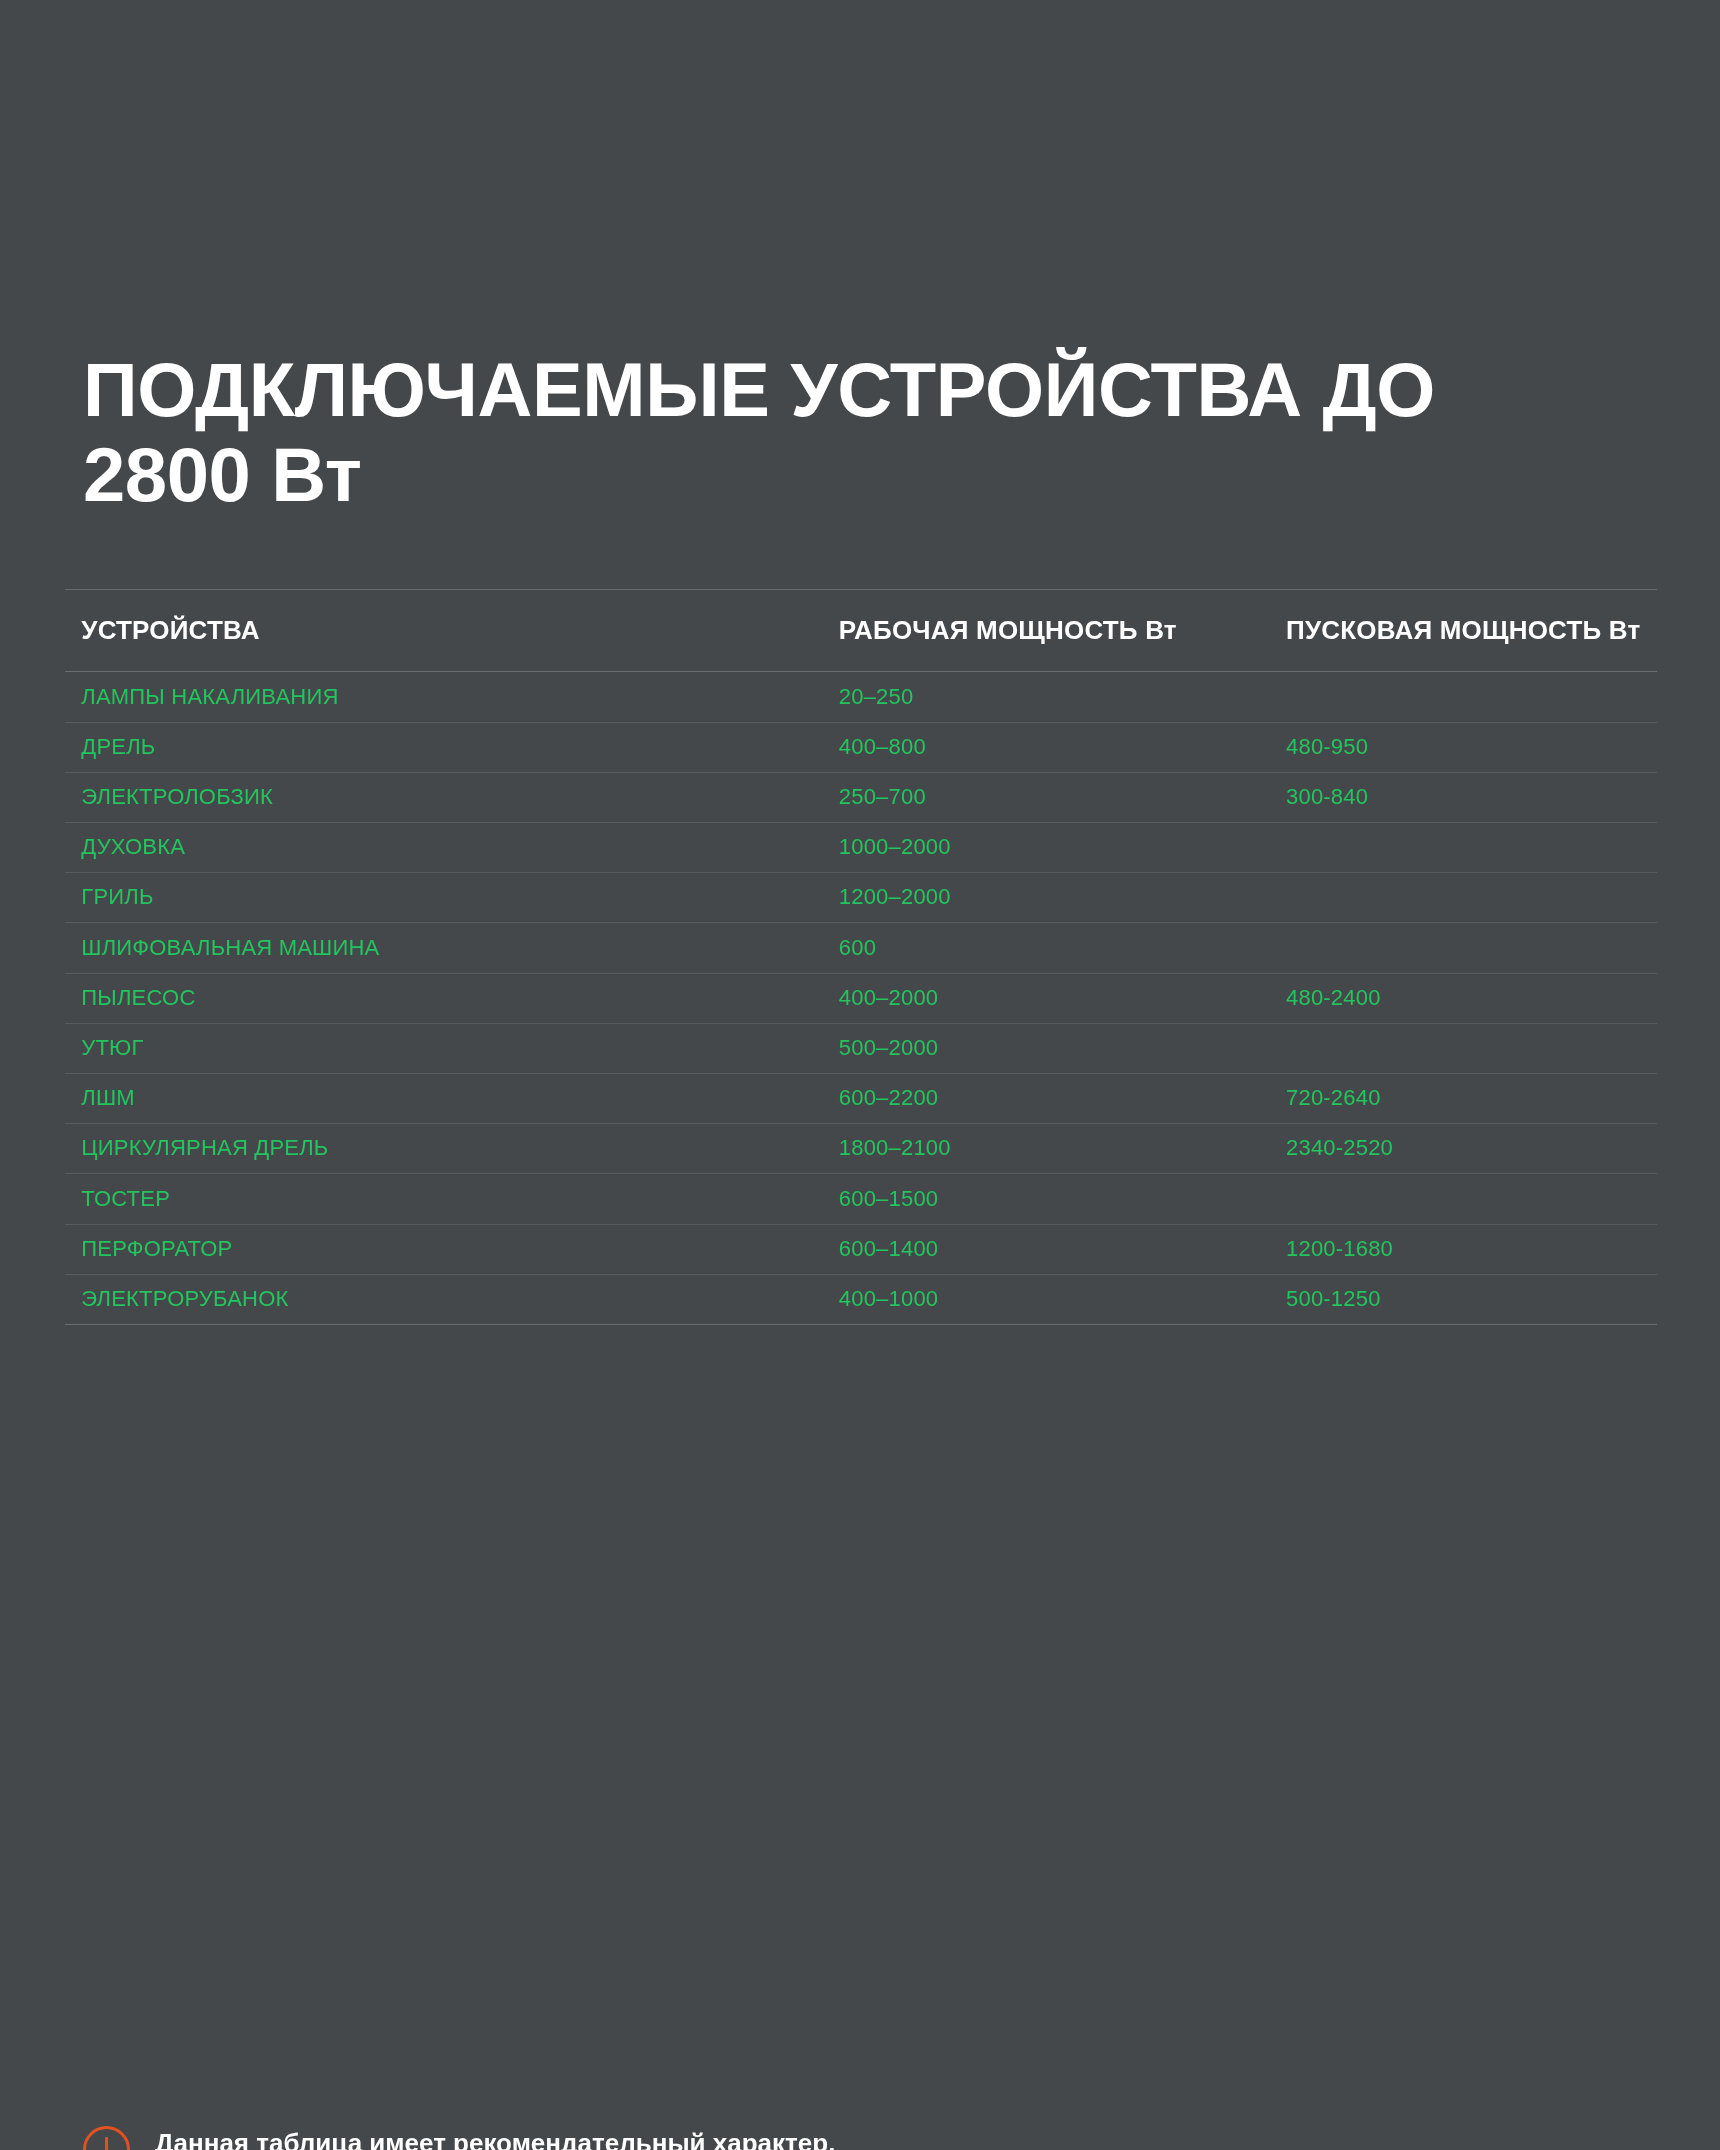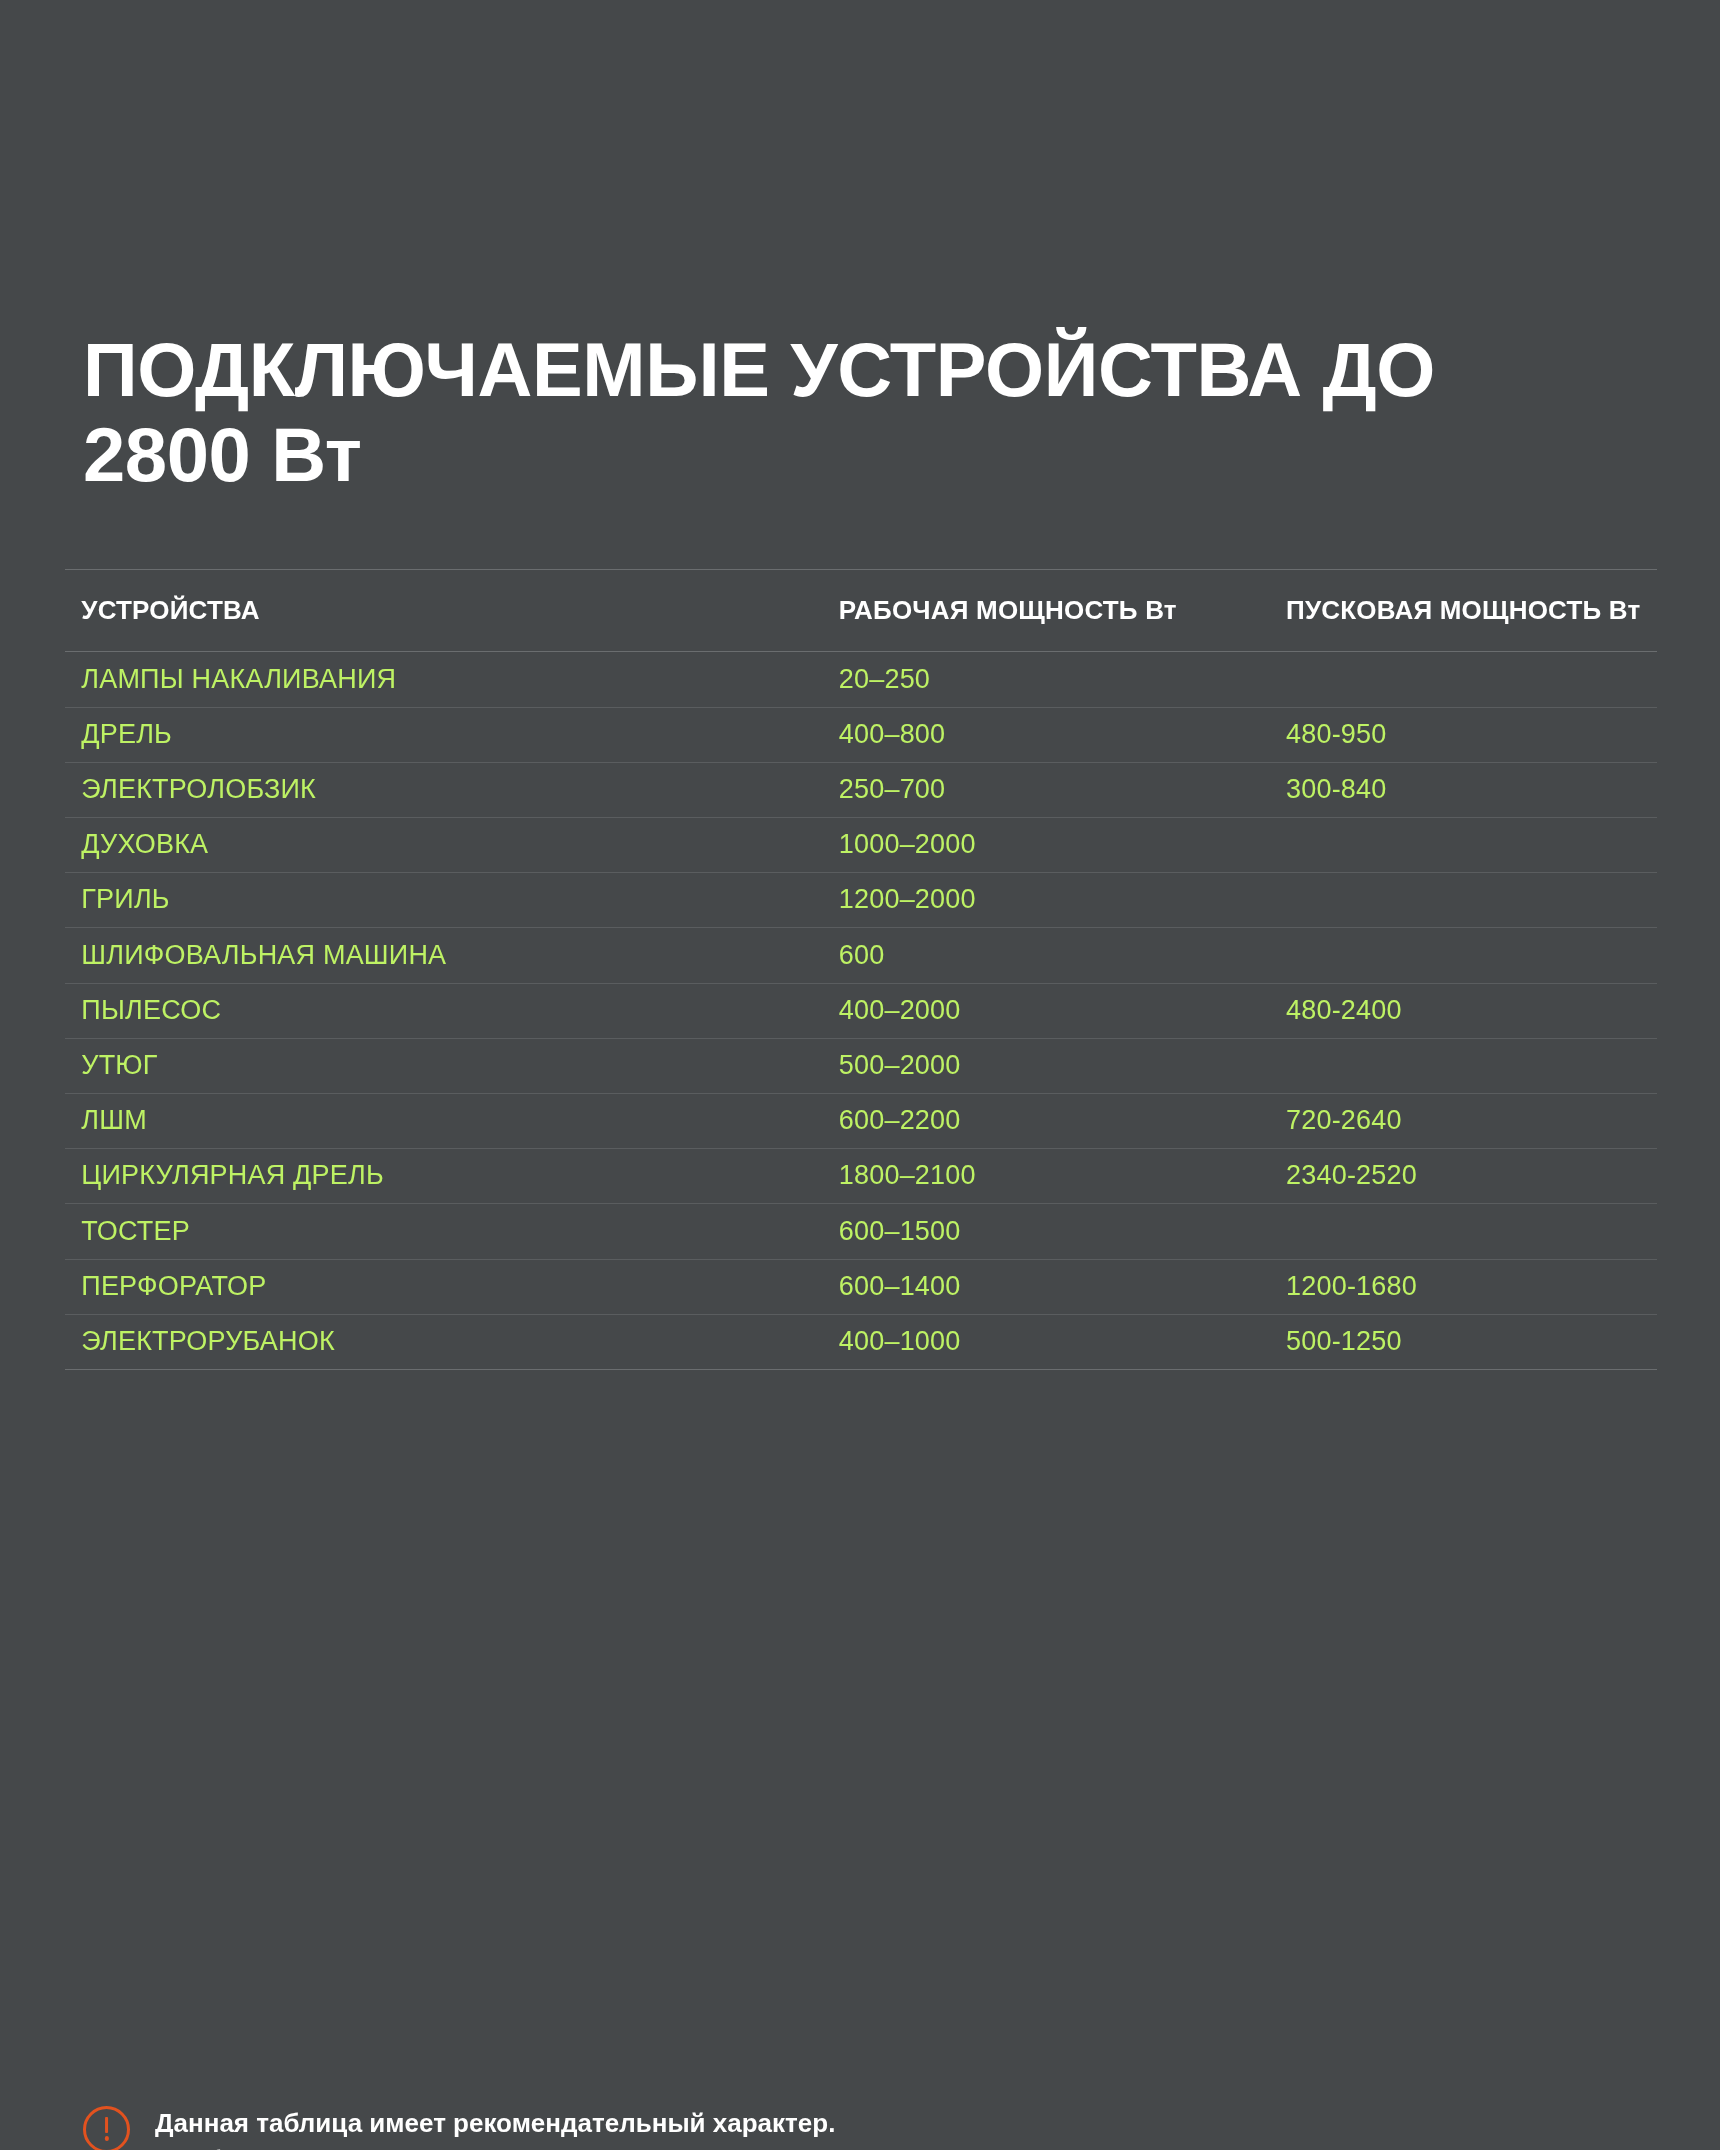--- a/index.html
+++ b/index.html
@@ -21,20 +21,21 @@
     width: 1721px;
     height: 2295px;
     box-sizing: border-box;
     padding: 0 65px;
   }
 
   
   .title-block {
     padding-top: 327px;
     padding-left: 18px;
+    margin-top: 20px;
   }
   .title {
     font-size: 76px;
     line-height: 1.12;
     font-weight: 700;
     letter-spacing: -0.4px;
     color: #ffffff;
     margin: 0;
     max-width: 1462px;
   }
@@ -60,24 +61,24 @@
     letter-spacing: 0.2px;
     line-height: 1.28;
     color: #ffffff;
     padding: 24px 4.3px 24px 16.3px;
     border-top: 1.7px solid #6a6d6f;
     border-bottom: 1.7px solid #6a6d6f;
   }
   table.spec thead th.col-device { padding-left: 16.3px; }
 
   table.spec tbody td {
-    font-size: 27px;
+    font-size: 22px;
     font-weight: 400;
     letter-spacing: 0.2px;
-    color: #bef264;
+    color: #22c55e;
     padding: 11.2px 4.3px 12px 16.3px;
     border-bottom: 1.3px solid #5a5d5f;
     white-space: nowrap;
   }
   table.spec tbody tr:last-child td {
     border-bottom: 1.7px solid #6a6d6f;
   }
 
   
   .footnote {

